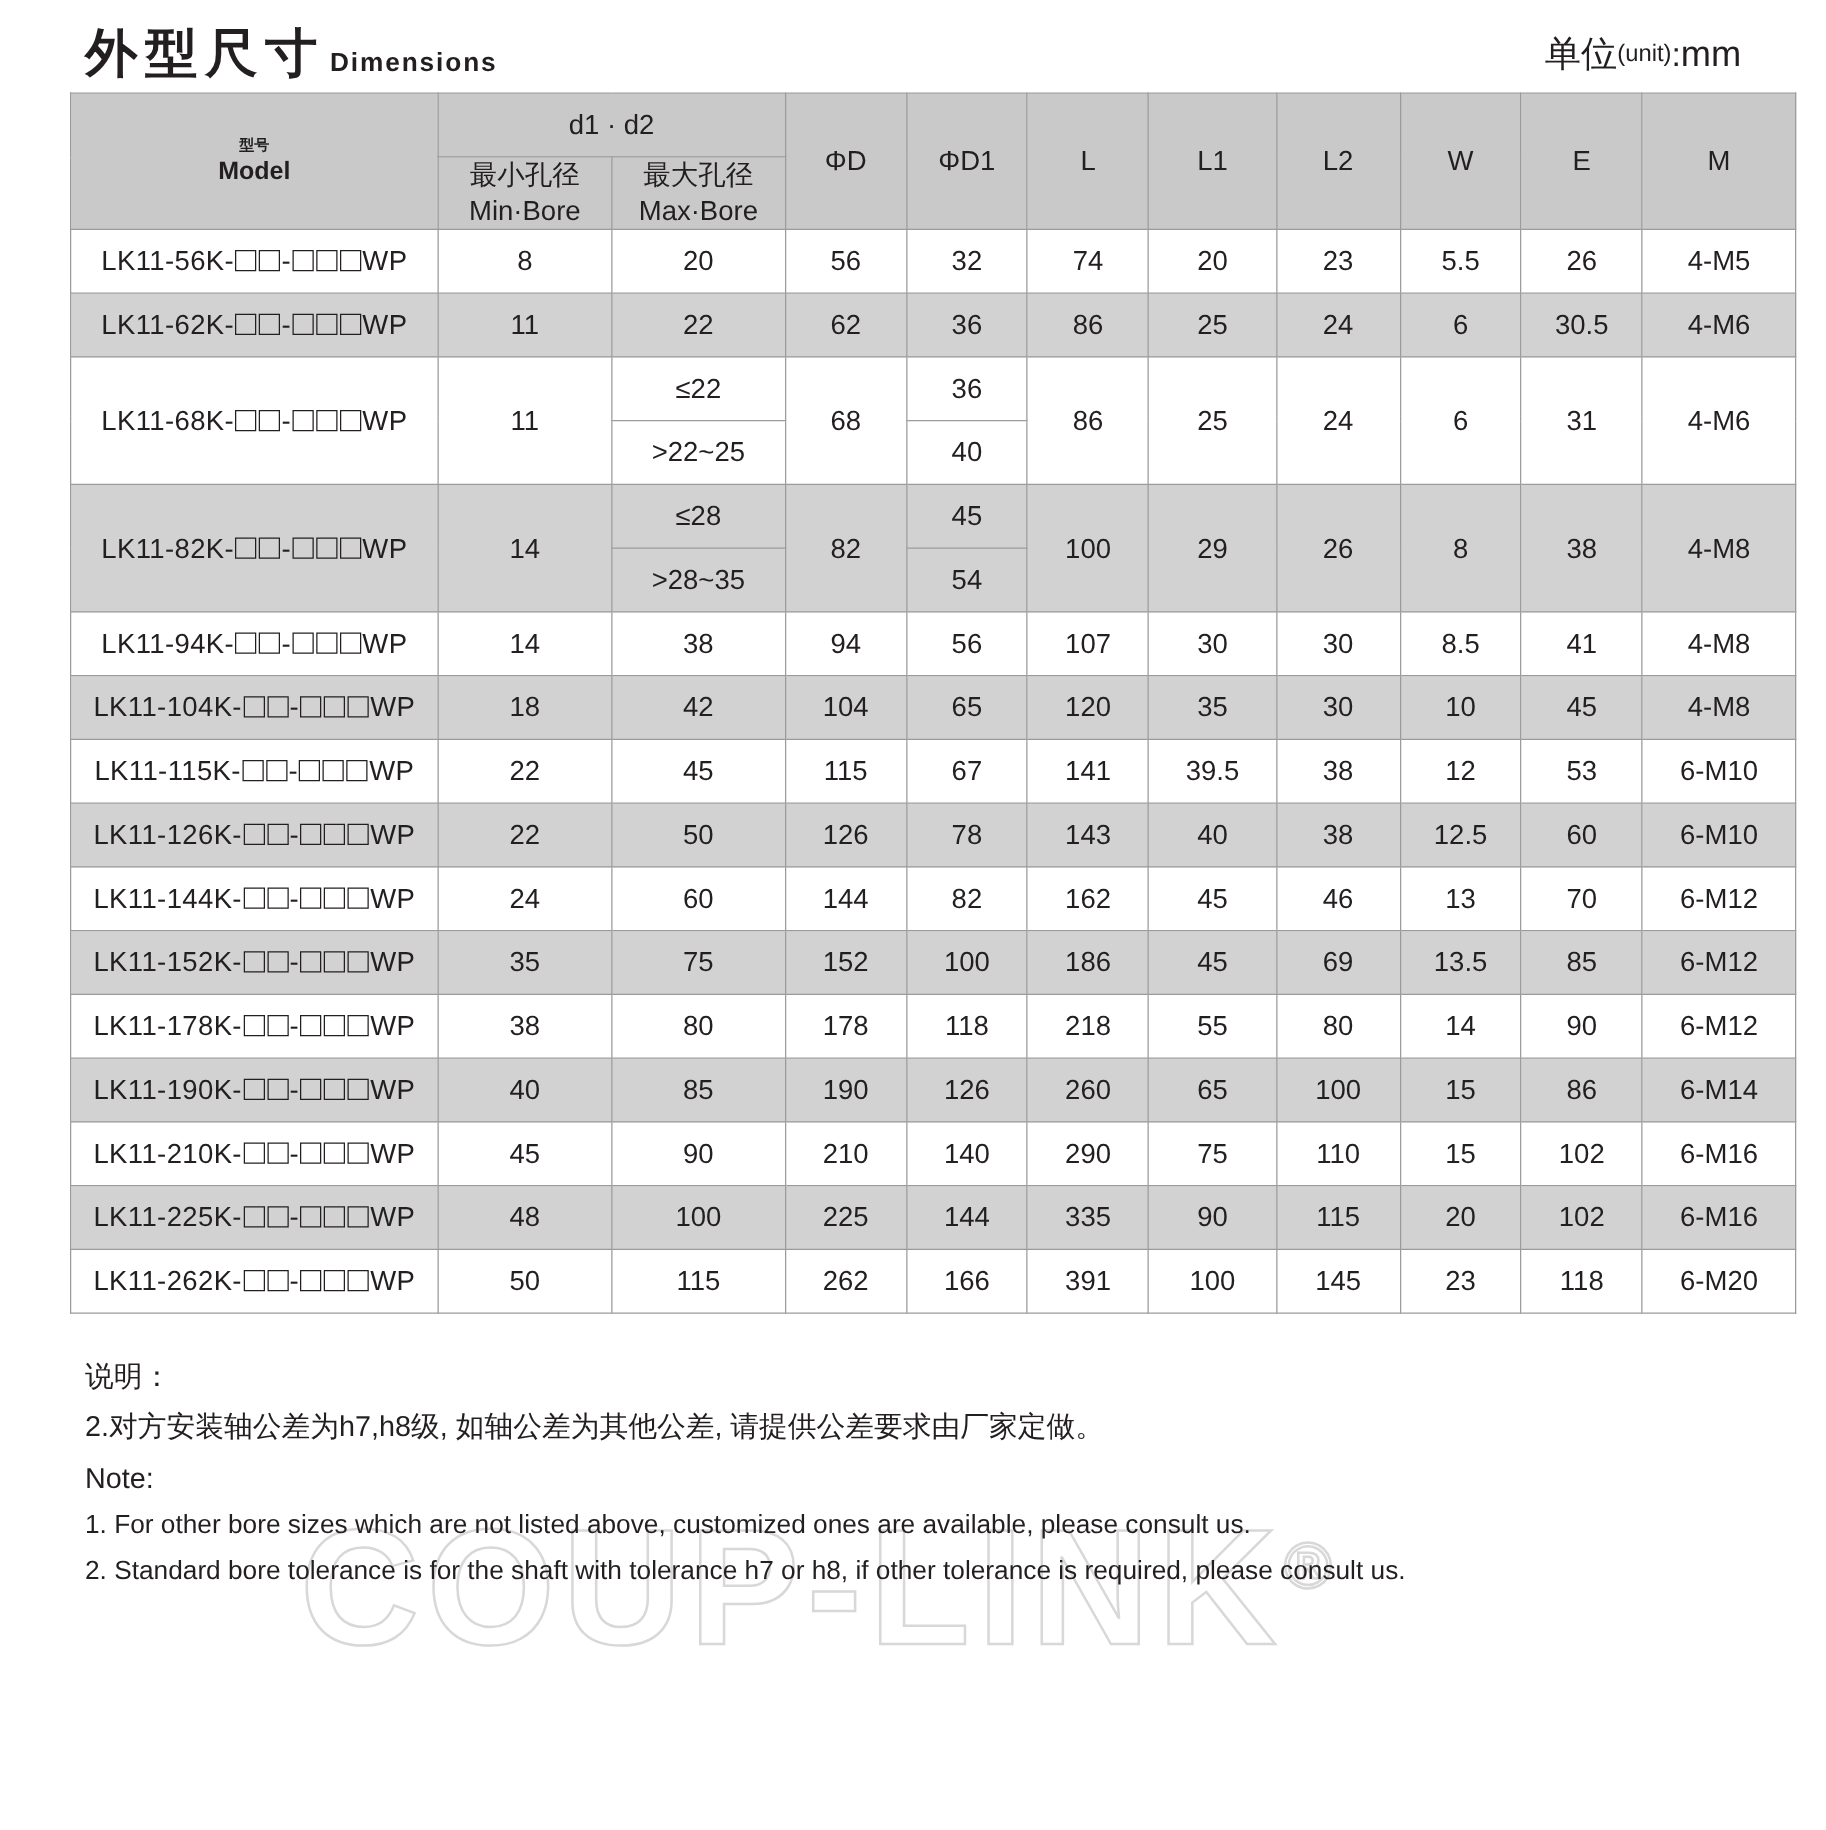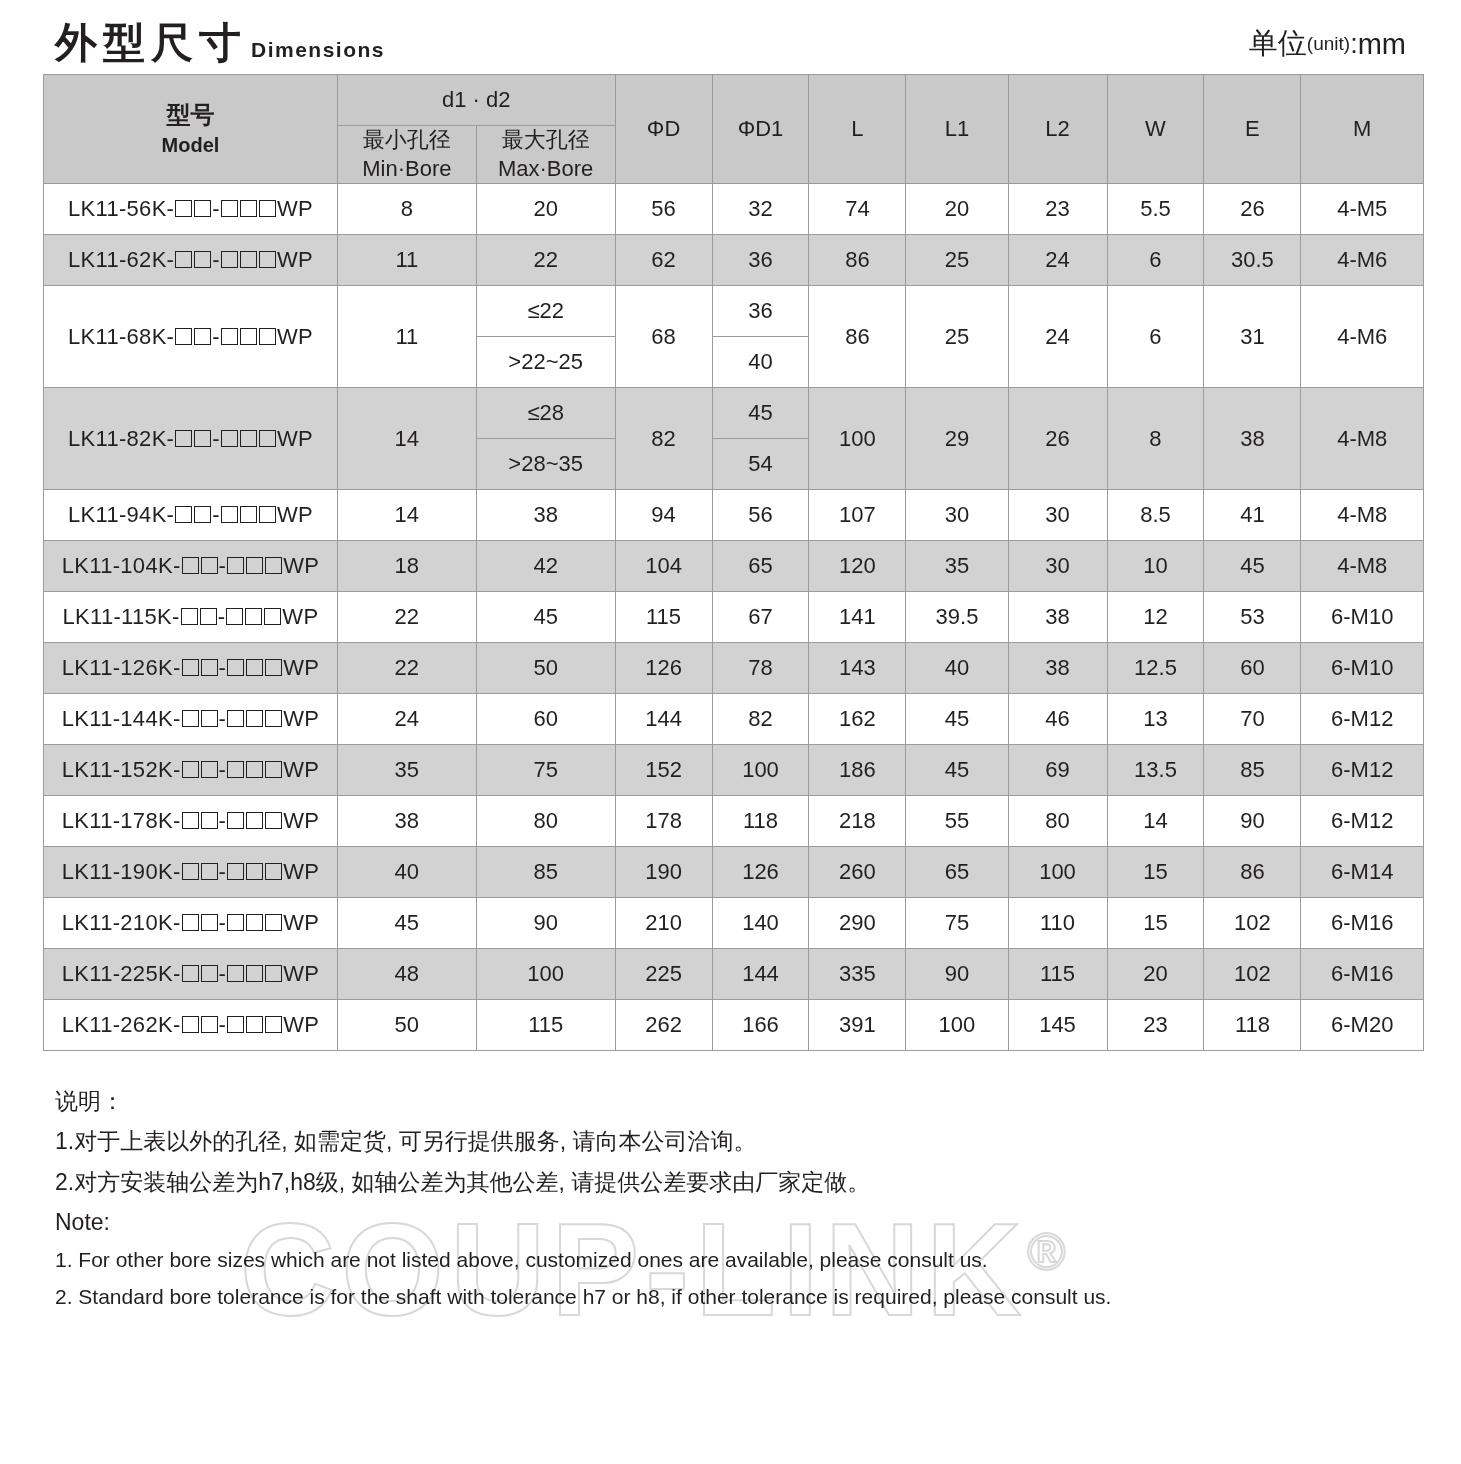--- a/index.html
+++ b/index.html
@@ -13,21 +13,21 @@
     font-family: "Liberation Sans", sans-serif;
     color: #231f20;
     position: relative;
     overflow: hidden;
   }
   .page {
     position: relative;
     width: 1461px;
     height: 1464px;
     box-sizing: border-box;
-    padding: 0 43px;
+    padding: 0 56px;
   }
 
   
   .header {
     display: flex;
     align-items: flex-end;
     justify-content: space-between;
     padding: 22px 12px 10px 12px;
   }
   .title-group {
@@ -74,21 +74,21 @@
     height: 50px;
   }
   .hdr-cell {
     background: #c9c9c9;
     font-weight: bold;
   }
   .hdr-model {
     font-size: 20px;
     line-height: 1.35;
   }
-  .hdr-model .cn { font-size: 24px; display:block; font-weight:bold;}
+  .hdr-model .cn { font-size: 12px; display:block; font-weight:bold;}
   .hdr-model .en { font-size: 20px; display:block; font-weight:bold;}
   .hdr-sub {
     font-size: 17px;
     line-height: 1.3;
     background: #c9c9c9;
     font-weight: bold;
   }
   .hdr-sub .cn { display:block; }
   .hdr-sub .en { display:block; }
   .hdr-big {
@@ -447,20 +447,19 @@
         <td class="num">6-M20</td>
       </tr>
 
     </tbody>
   </table>
 
   <div class="watermark"><span>COUP-LINK</span><span class="reg">®</span></div>
 
   <div class="notes">
     <div class="line">说明：</div>
-    <div class="line">1.对于上表以外的孔径, 如需定货, 可另行提供服务, 请向本公司洽询。</div>
     <div class="line">2.对方安装轴公差为h7,h8级, 如轴公差为其他公差, 请提供公差要求由厂家定做。</div>
     <div class="line">Note:</div>
     <div class="line en">1. For other bore sizes which are not listed above, customized ones are available, please consult us.</div>
     <div class="line en">2. Standard bore tolerance is for the shaft with tolerance h7 or h8, if other tolerance is required, please consult us.</div>
   </div>
 
 </div>
 
 </body></html>

